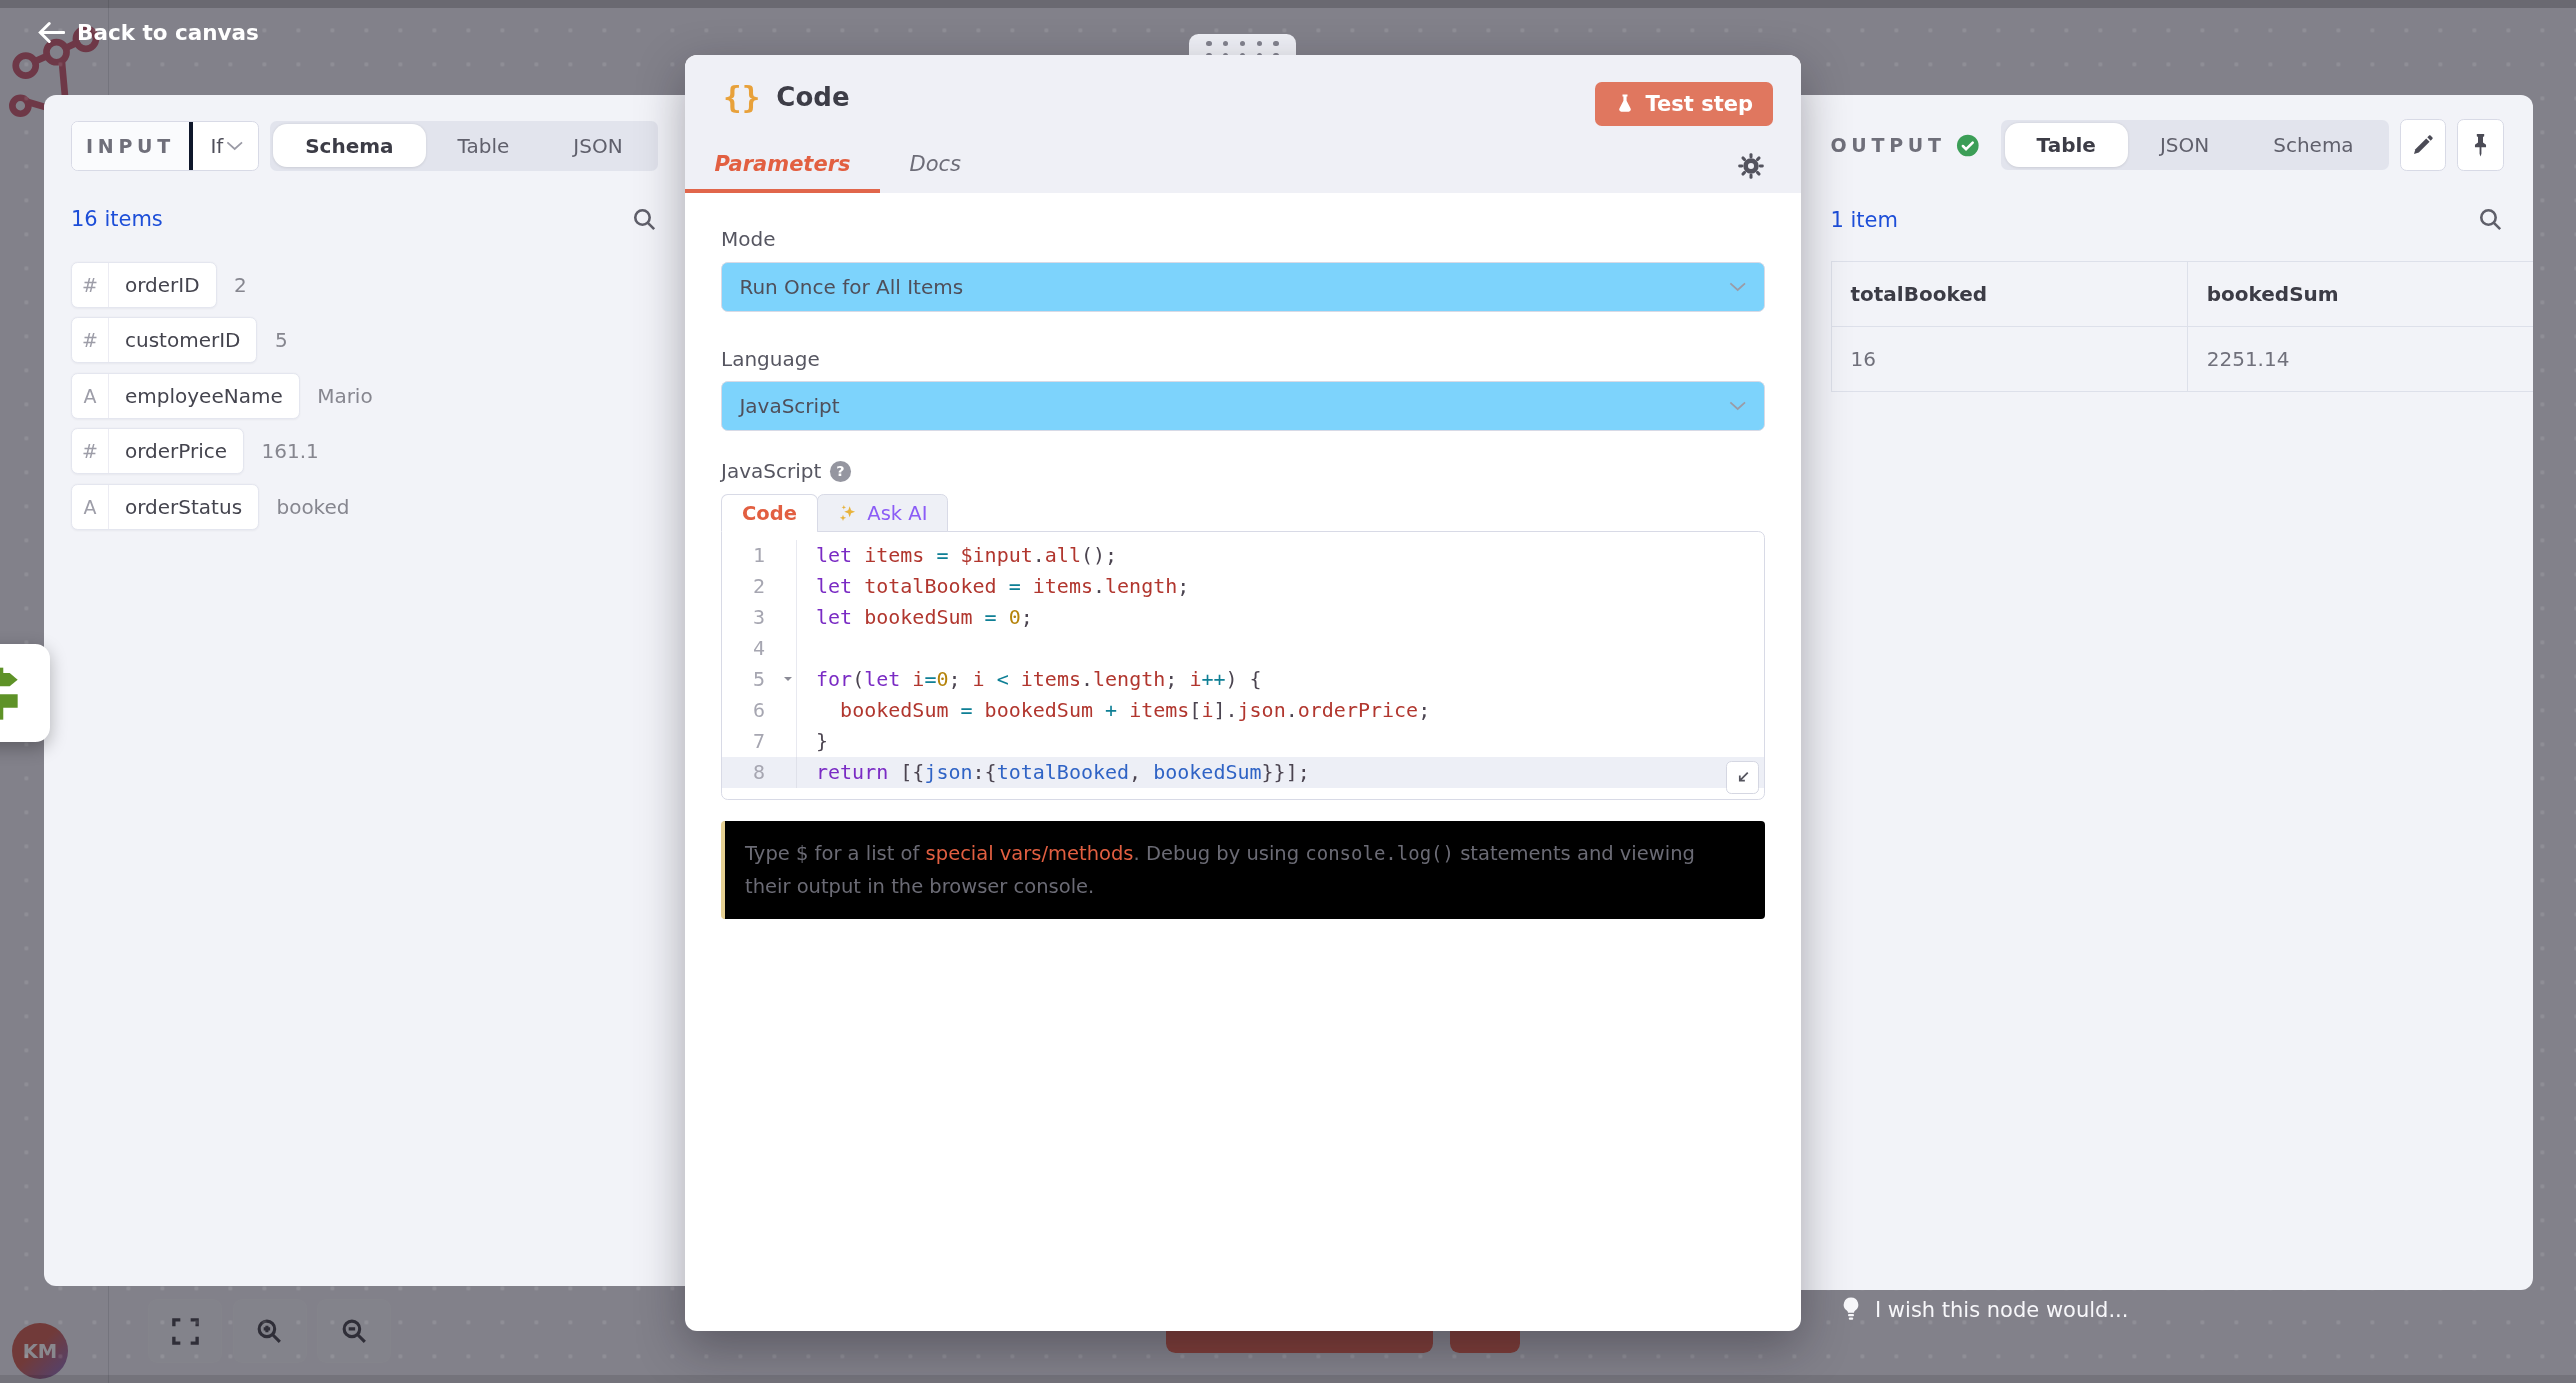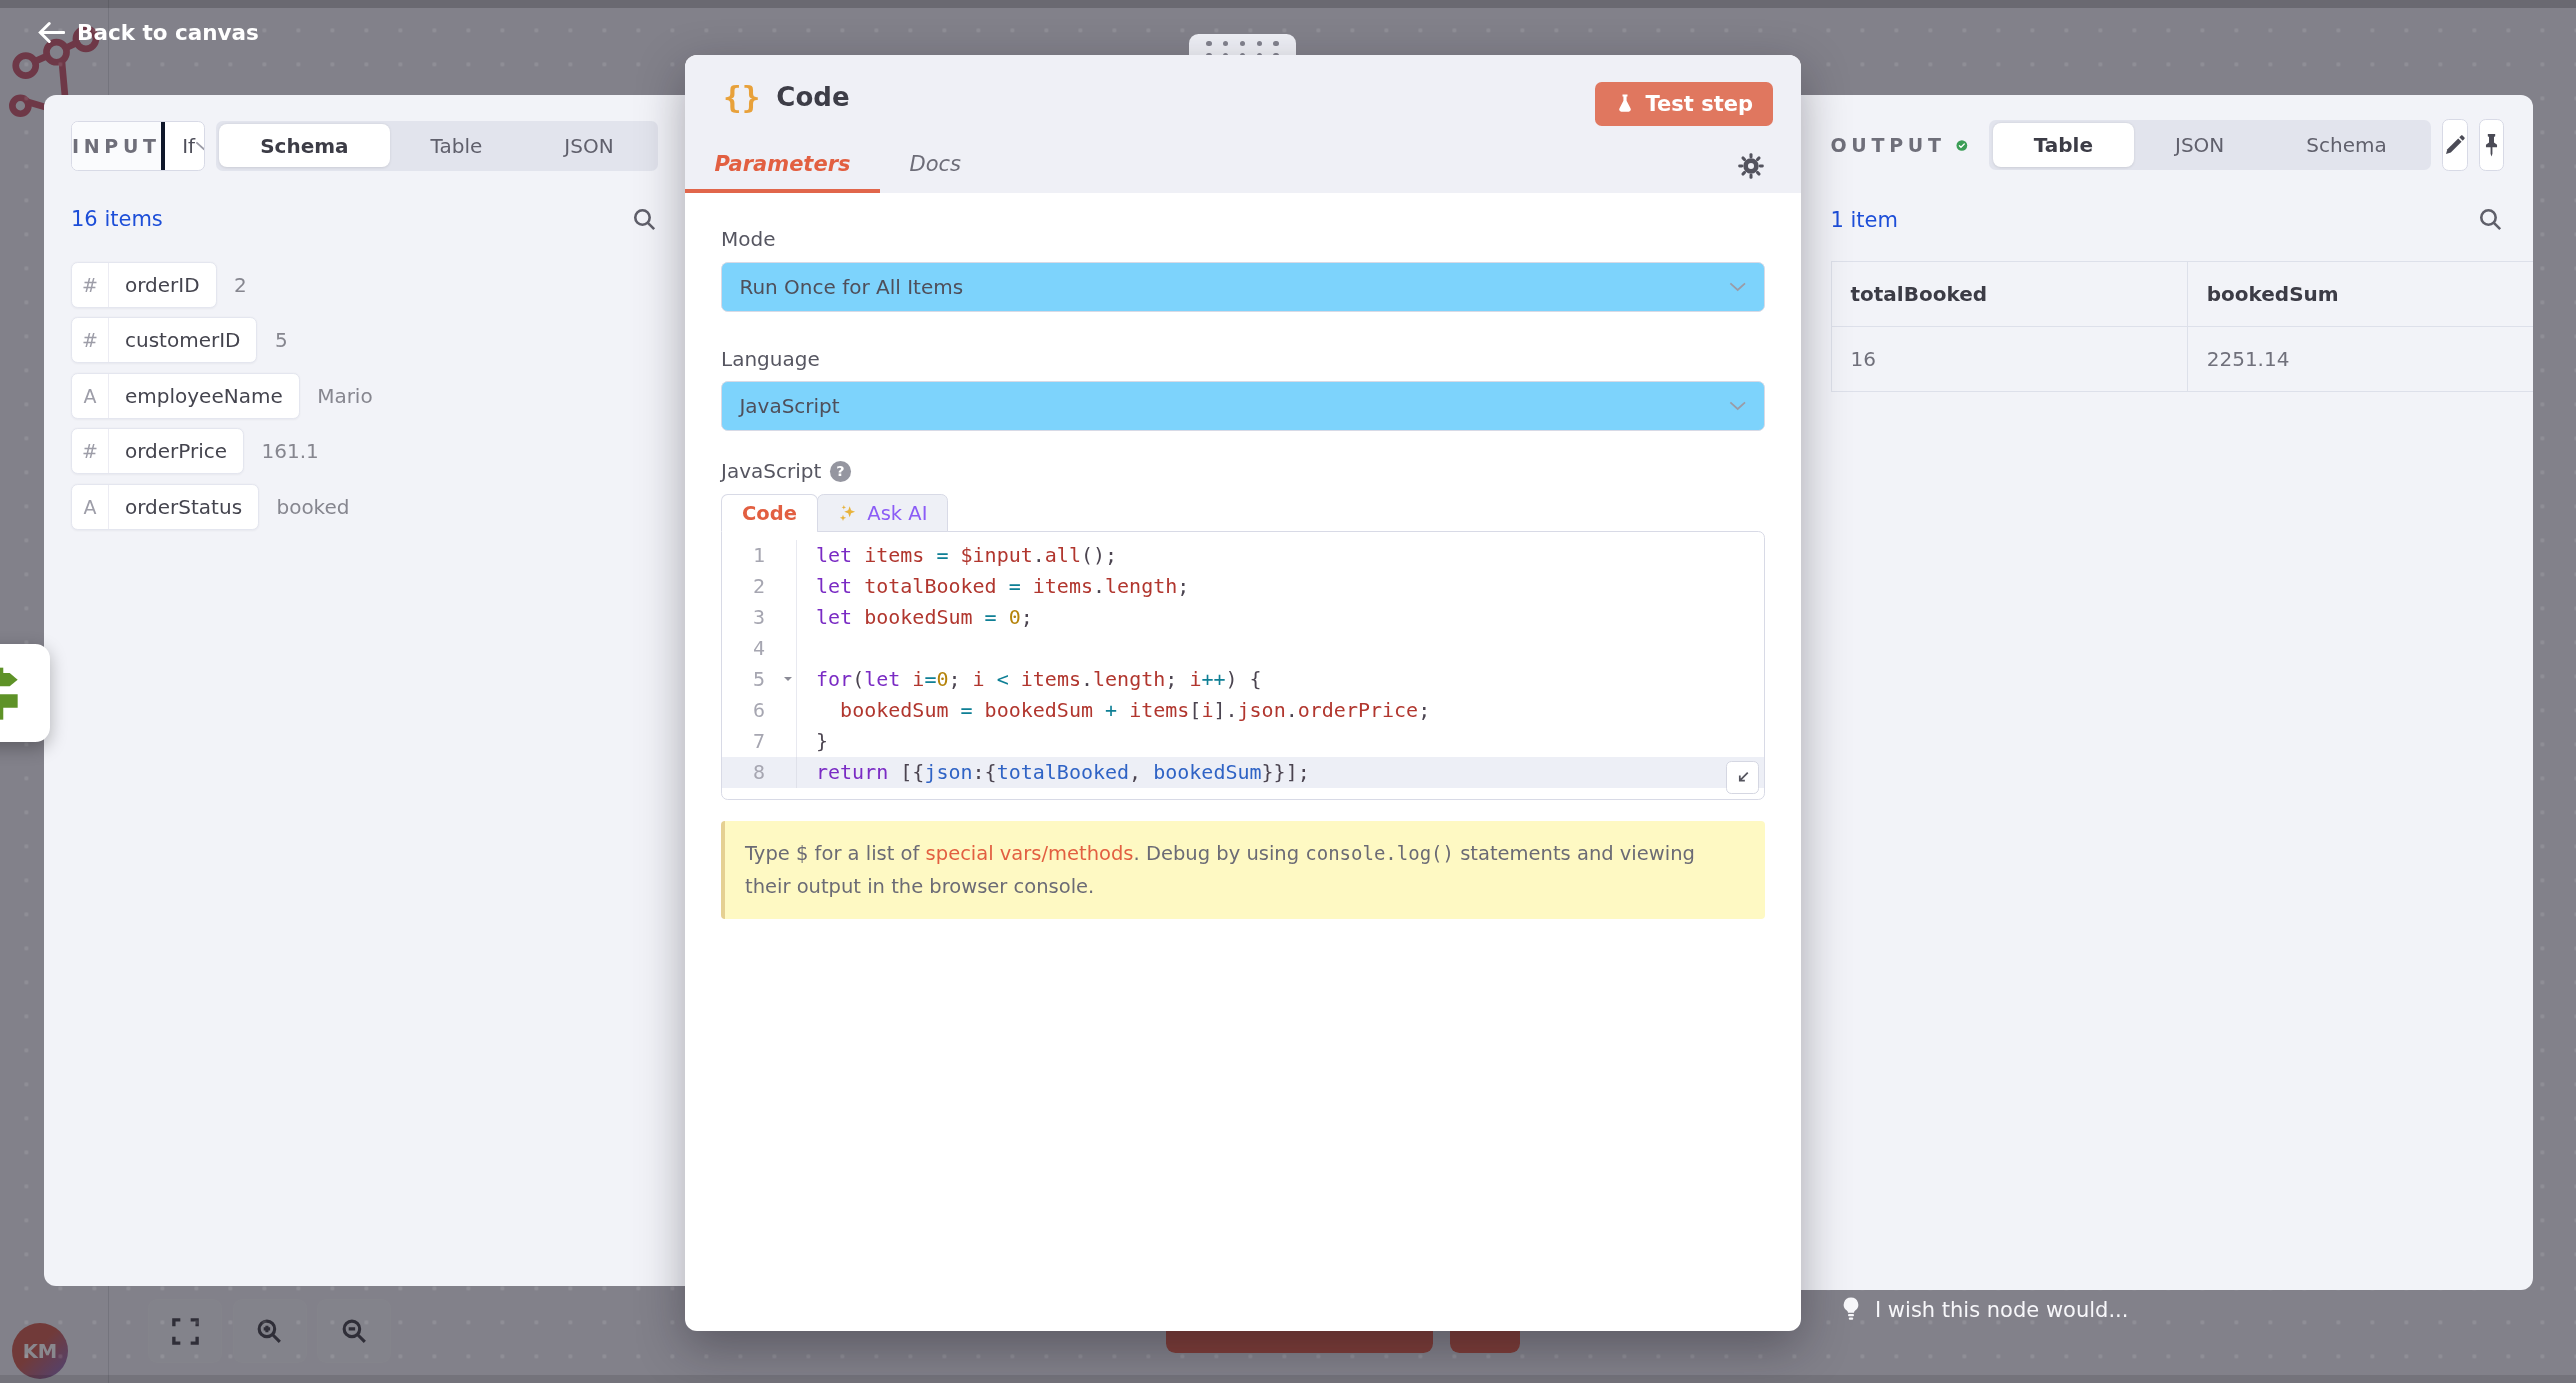--- a/index.html
+++ b/index.html
@@ -81,30 +81,30 @@
   .cm-gutter{flex:0 0 75px;box-sizing:border-box;text-align:center;color:#a6a6b1;position:relative;
              border-right:1px solid #e8e9f0;}
   .cm-line.active-line .cm-gutter{border-right-color:#dfe1ea;}
   .fold{position:absolute;right:4px;top:13.4px;width:0;height:0;border:4.7px solid transparent;border-top-color:#8b8b96;}
   .cm-code{padding-left:19px;white-space:pre;}
   .tk-kw{color:#7a2bc4;} .tk-var{color:#b1362e;} .tk-op{color:#0e7f95;} .tk-num{color:#b5830a;}
   .tk-prop{color:#2f63c5;} .tk-pl{color:#3f3f49;} .tk-pun{color:#4b4450;}
   .expand-btn{position:absolute;right:4.7px;bottom:4.7px;width:31px;height:31px;border:1px solid #d5d7e2;border-radius:5.4px;
               background:#fff;display:flex;align-items:center;justify-content:center;cursor:pointer;}
 
-  .hint{margin-top:21.5px;background:#fef9c3;border-left:4.7px solid #e5d092;border-radius:4px;
+  .hint{margin-top:21.5px;background:#000000;border-left:4.7px solid #e5d092;border-radius:4px;
         padding:16px 20px;font-size:19.5px;line-height:33px;color:#6b6b75;}
   .hint a{color:#e25f41;text-decoration:none;cursor:pointer;}
   .hint code{font-family:"DejaVu Sans Mono","Liberation Mono",monospace;font-size:19px;}
 
   
   .panel-row{display:flex;align-items:center;gap:10.7px;}
   .io-label{font-size:19px;font-weight:600;letter-spacing:4.7px;color:#6f6f7a;}
   .seg{display:flex;background:#e2e4ed;border-radius:6.7px;padding:3.4px;height:50px;box-sizing:border-box;align-items:stretch;}
-  .seg-tab{display:flex;align-items:center;padding:0 41px;font-size:20px;color:#60606c;border-radius:8px;cursor:pointer;}
+  .seg-tab{display:flex;align-items:center;padding:0 32px;font-size:20px;color:#60606c;border-radius:14px;cursor:pointer;}
   .seg-tab.active{background:#fff;color:#3c3c46;font-weight:600;box-shadow:0 0.7px 2.7px rgba(0,0,0,.10);}
   .items-row{display:flex;align-items:center;justify-content:space-between;margin-top:35px;}
   .items-count{font-size:21px;color:#1d4ed8;}
   .icon-btn{width:51px;height:50px;background:#fff;border:1px solid #d8dae6;border-radius:6.7px;
             display:flex;align-items:center;justify-content:center;cursor:pointer;}
 
   
   .input-group{display:flex;height:50px;border:1px solid #d8dae6;border-radius:6.7px;background:#fff;
                overflow:hidden;box-sizing:border-box;width:294px;}
   .input-group .lbl{width:117px;display:flex;align-items:center;justify-content:center;background:#fafbfd;

